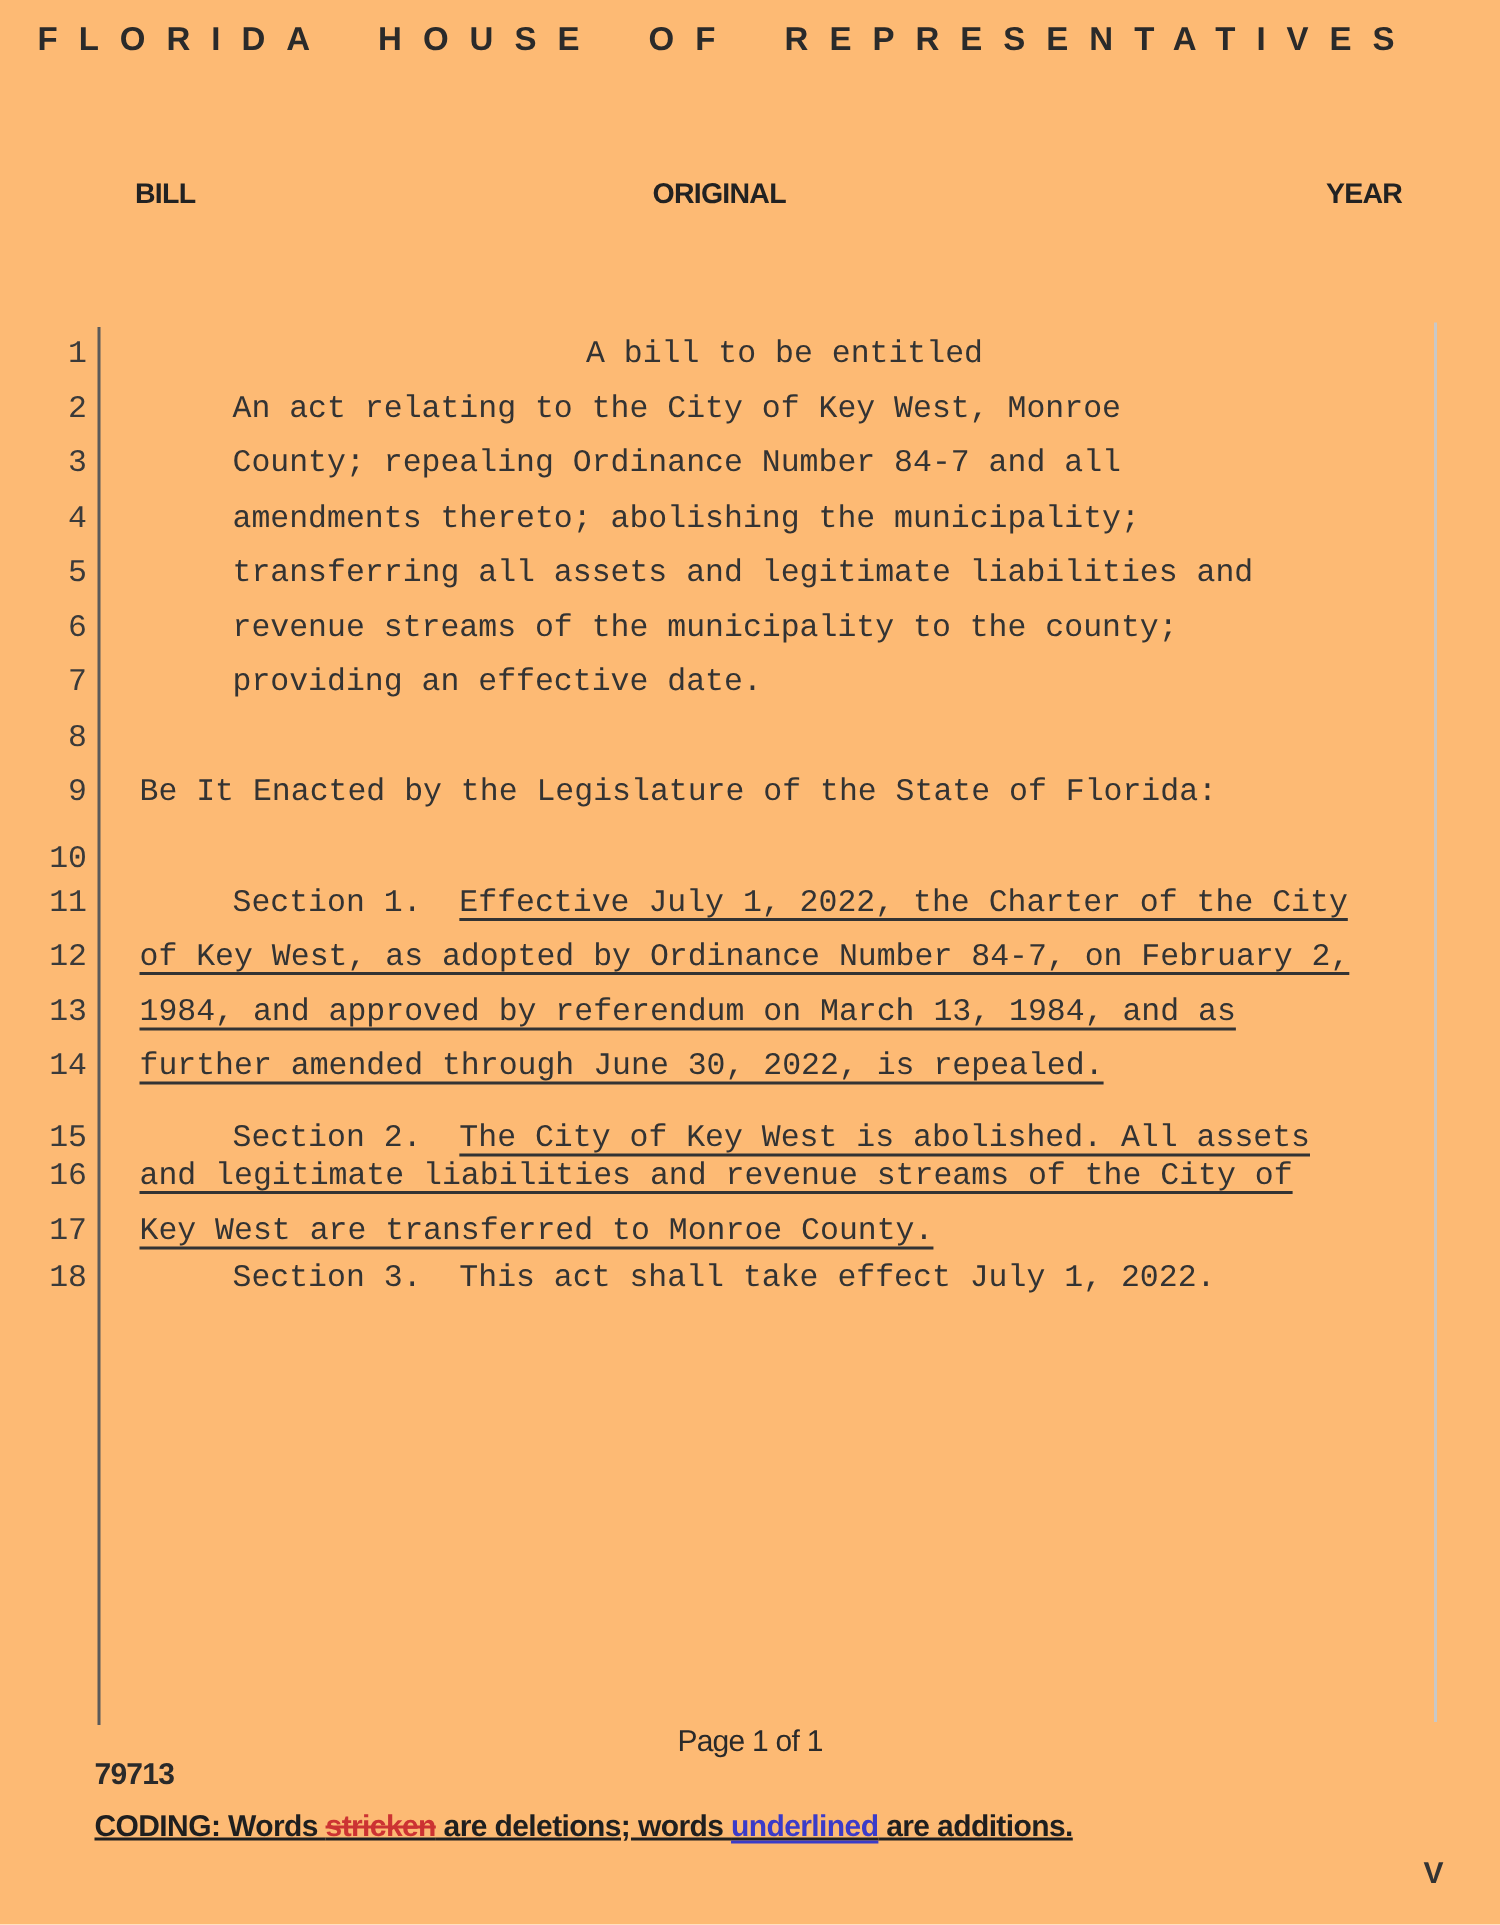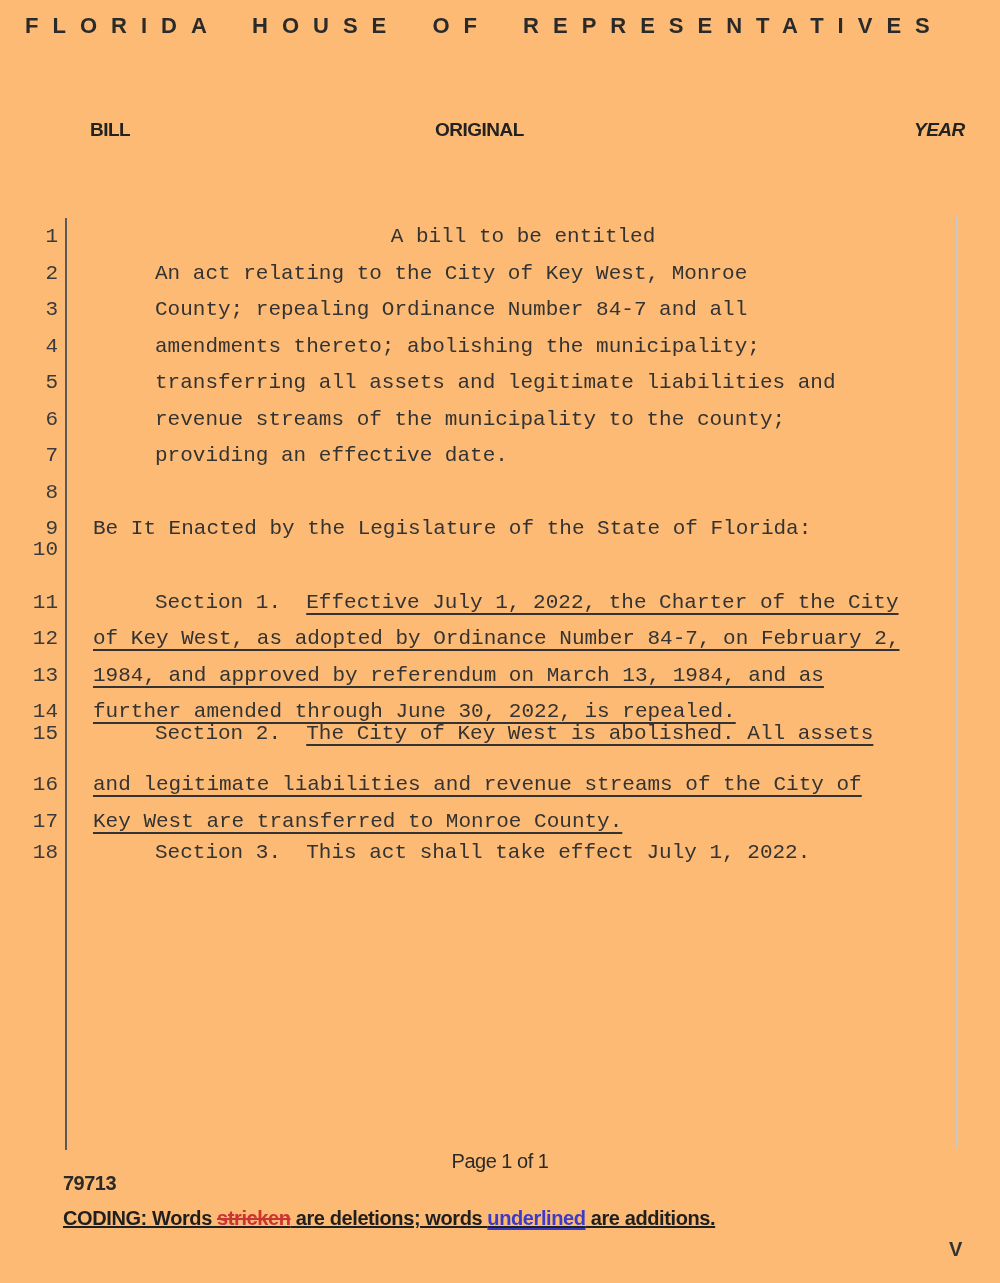--- a/index.html
+++ b/index.html
@@ -27,21 +27,21 @@
   .colhead{
     position:absolute;
     top:119px;
     font-size:19px;
     font-weight:700;
     letter-spacing:-0.5px;
     color:#222;
   }
   #bill-label{left:90px;}
   #original-label{left:435px;}
-  #year-label{left:914px;font-style:italic;}
+  #year-label{left:884px;}
   
   .left-rule{
     position:absolute;
     left:65px;
     top:218px;
     width:2px;
     height:932px;
     background:#5a5a5a;
   }
   .right-rule{
@@ -155,26 +155,26 @@
   <div id="bill-body">
       <div class="bill-line" style="top: 0px;"><span class="num">1</span><span class="txt center"><span>A bill to be entitled</span></span></div>
       <div class="bill-line" style="top: 36.55px;"><span class="num">2</span><span class="txt indent"><span>An act relating to the City of Key West, Monroe</span></span></div>
       <div class="bill-line" style="top: 73.1px;"><span class="num">3</span><span class="txt indent"><span>County; repealing Ordinance Number 84-7 and all</span></span></div>
       <div class="bill-line" style="top: 109.65px;"><span class="num">4</span><span class="txt indent"><span>amendments thereto; abolishing the municipality;</span></span></div>
       <div class="bill-line" style="top: 146.2px;"><span class="num">5</span><span class="txt indent"><span>transferring all assets and legitimate liabilities and</span></span></div>
       <div class="bill-line" style="top: 182.75px;"><span class="num">6</span><span class="txt indent"><span>revenue streams of the municipality to the county;</span></span></div>
       <div class="bill-line" style="top: 219.3px;"><span class="num">7</span><span class="txt indent"><span>providing an effective date.</span></span></div>
       <div class="bill-line" style="top: 255.85px;"><span class="num">8</span><span class="txt"></span></div>
       <div class="bill-line" style="top: 292.4px;"><span class="num">9</span><span class="txt"><span>Be It Enacted by the Legislature of the State of Florida:</span></span></div>
-      <div class="bill-line" style="top: 313px;"><span class="num">10</span><span class="txt"></span></div>
+      <div class="bill-line" style="top: 337px;"><span class="num">10</span><span class="txt"></span></div>
       <div class="bill-line" style="top: 365.5px;"><span class="num">11</span><span class="txt indent"><span>Section 1.  </span><span class="seg-u">Effective July 1, 2022, the Charter of the City</span></span></div>
       <div class="bill-line" style="top: 402.05px;"><span class="num">12</span><span class="txt"><span class="seg-u">of Key West, as adopted by Ordinance Number 84-7, on February 2,</span></span></div>
       <div class="bill-line" style="top: 438.6px;"><span class="num">13</span><span class="txt"><span class="seg-u">1984, and approved by referendum on March 13, 1984, and as</span></span></div>
       <div class="bill-line" style="top: 475.15px;"><span class="num">14</span><span class="txt"><span class="seg-u">further amended through June 30, 2022, is repealed.</span></span></div>
-      <div class="bill-line" style="top: 497px; font-family: Liberation Mono, monospace;"><span class="num">15</span><span class="txt indent"><span>Section 2.  </span><span class="seg-u">The City of Key West is abolished. All assets</span></span></div>
+      <div class="bill-line" style="top: 523px; font-family: Liberation Mono, monospace;"><span class="num">15</span><span class="txt indent"><span>Section 2.  </span><span class="seg-u">The City of Key West is abolished. All assets</span></span></div>
       <div class="bill-line" style="top: 548.25px;"><span class="num">16</span><span class="txt"><span class="seg-u">and legitimate liabilities and revenue streams of the City of</span></span></div>
       <div class="bill-line" style="top: 584.8px;"><span class="num">17</span><span class="txt"><span class="seg-u">Key West are transferred to Monroe County.</span></span></div>
       <div class="bill-line" style="top: 616px;"><span class="num">18</span><span class="txt indent"><span>Section 3.  This act shall take effect July 1, 2022.</span></span></div>
     </div>
 
   <div id="page-count">Page 1 of 1</div>
 
   <div id="bill-number">79713</div>
 
   <div id="coding-line"><span>CODING: Words </span><span id="stricken-sample" style="color: rgb(204, 51, 51);">stricken</span><span> are deletions; words </span><span id="underlined-sample" style="color: rgb(59, 59, 200);">underlined</span><span> are additions.</span></div>

